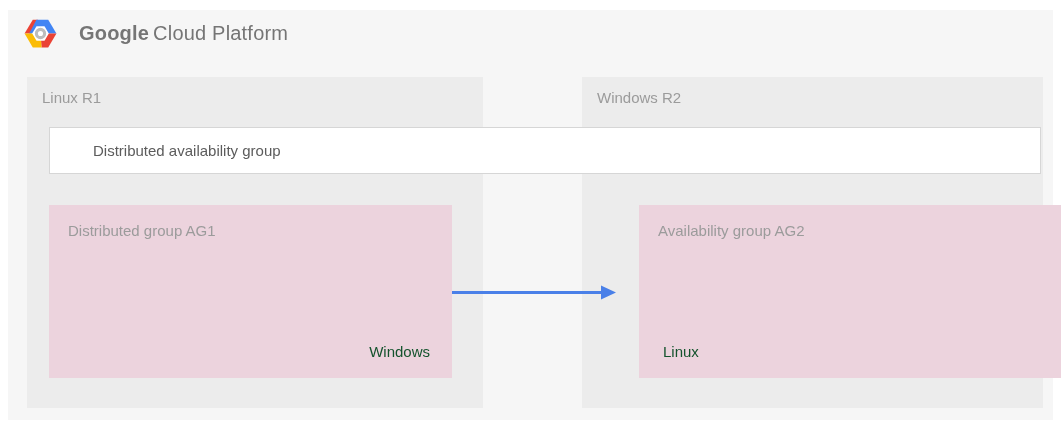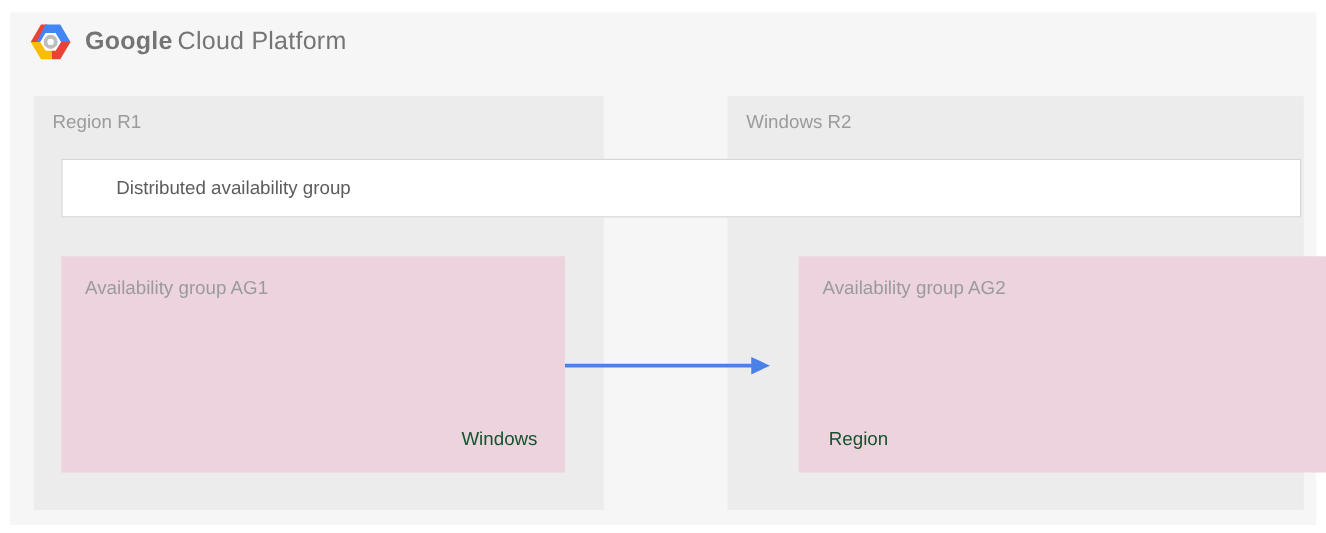--- a/index.html
+++ b/index.html
@@ -23,21 +23,21 @@
     height: 410px;
     background: #f6f6f6;
   }
   
   .logo {
     position: absolute;
     left: 14px;  
     top: 7px;    
     display: flex;
     align-items: center;
-    gap: 9px;
+    gap: 20px;
   }
   .logo svg { display: block; }
   .logo-text {
     font-size: 20px;
     color: #757575;
     letter-spacing: 0.2px;
     white-space: nowrap;
   }
   .logo-google { font-weight: 700; margin-right: 4px; }
   .logo-rest   { font-weight: 400; }
@@ -126,39 +126,39 @@
         <polygon points="14.1,9 21.9,9 26.1,16 21.9,23 14.1,23 9.9,16" fill="#ffffff"></polygon>
 
         <circle cx="18" cy="16" r="4" fill="none" stroke="#bdbdbd" stroke-width="3"></circle>
       </svg>
       <span class="logo-text">
         <span class="logo-google">Google</span><span class="logo-rest">Cloud Platform</span>
       </span>
     </div>
 
     <div class="region region-r1">
-      <div class="region-label">Region R1</div>
+      <div class="region-label">Linux R1</div>
     </div>
 
     <div class="region region-r2">
       <div class="region-label">Windows R2</div>
     </div>
 
     <div class="dist-box">
       <span class="dist-box-label">Distributed availability group</span>
     </div>
 
     <div class="ag ag-1">
-      <div class="ag-label">Availability group AG1</div>
+      <div class="ag-label">Distributed group AG1</div>
       <div class="os-label os-right">Windows</div>
     </div>
 
     <div class="ag ag-2">
       <div class="ag-label">Availability group AG2</div>
-      <div class="os-label os-left">Region</div>
+      <div class="os-label os-left">Linux</div>
     </div>
 
     <svg class="arrow" width="166" height="21" viewBox="0 0 166 21">
       <line x1="0" y1="10.5" x2="151" y2="10.5" stroke="#4a80e8" stroke-width="3"></line>
       <polygon points="149,3.5 164,10.5 149,17.5" fill="#4a80e8"></polygon>
     </svg>
 
   </div>
 </div>
 

